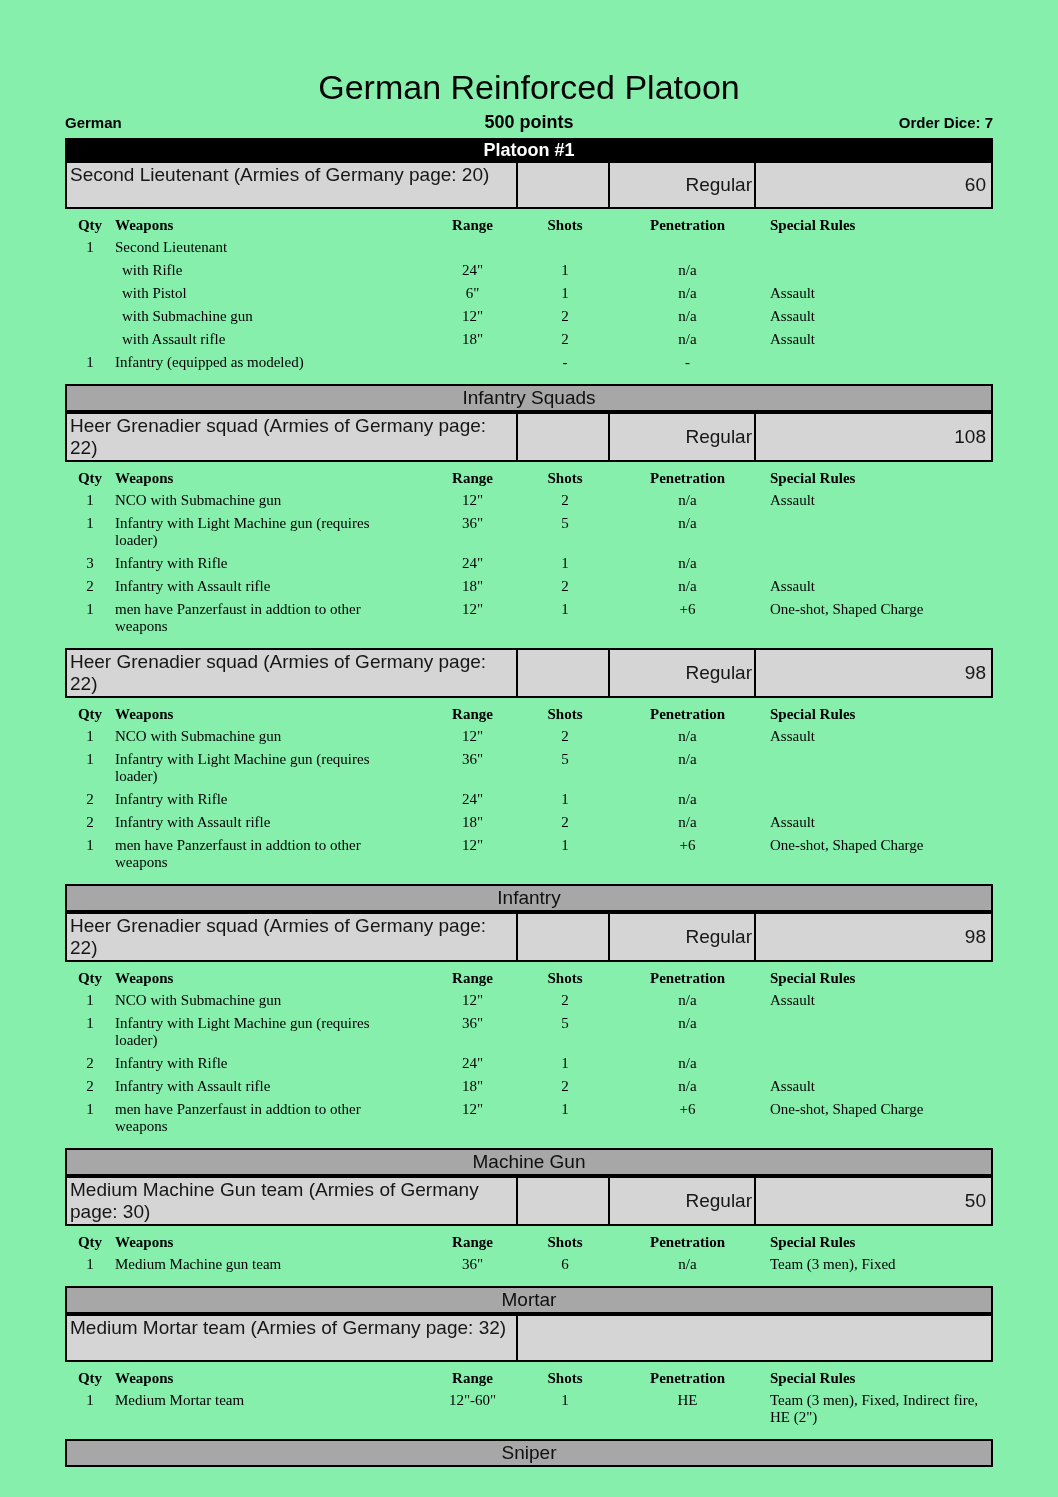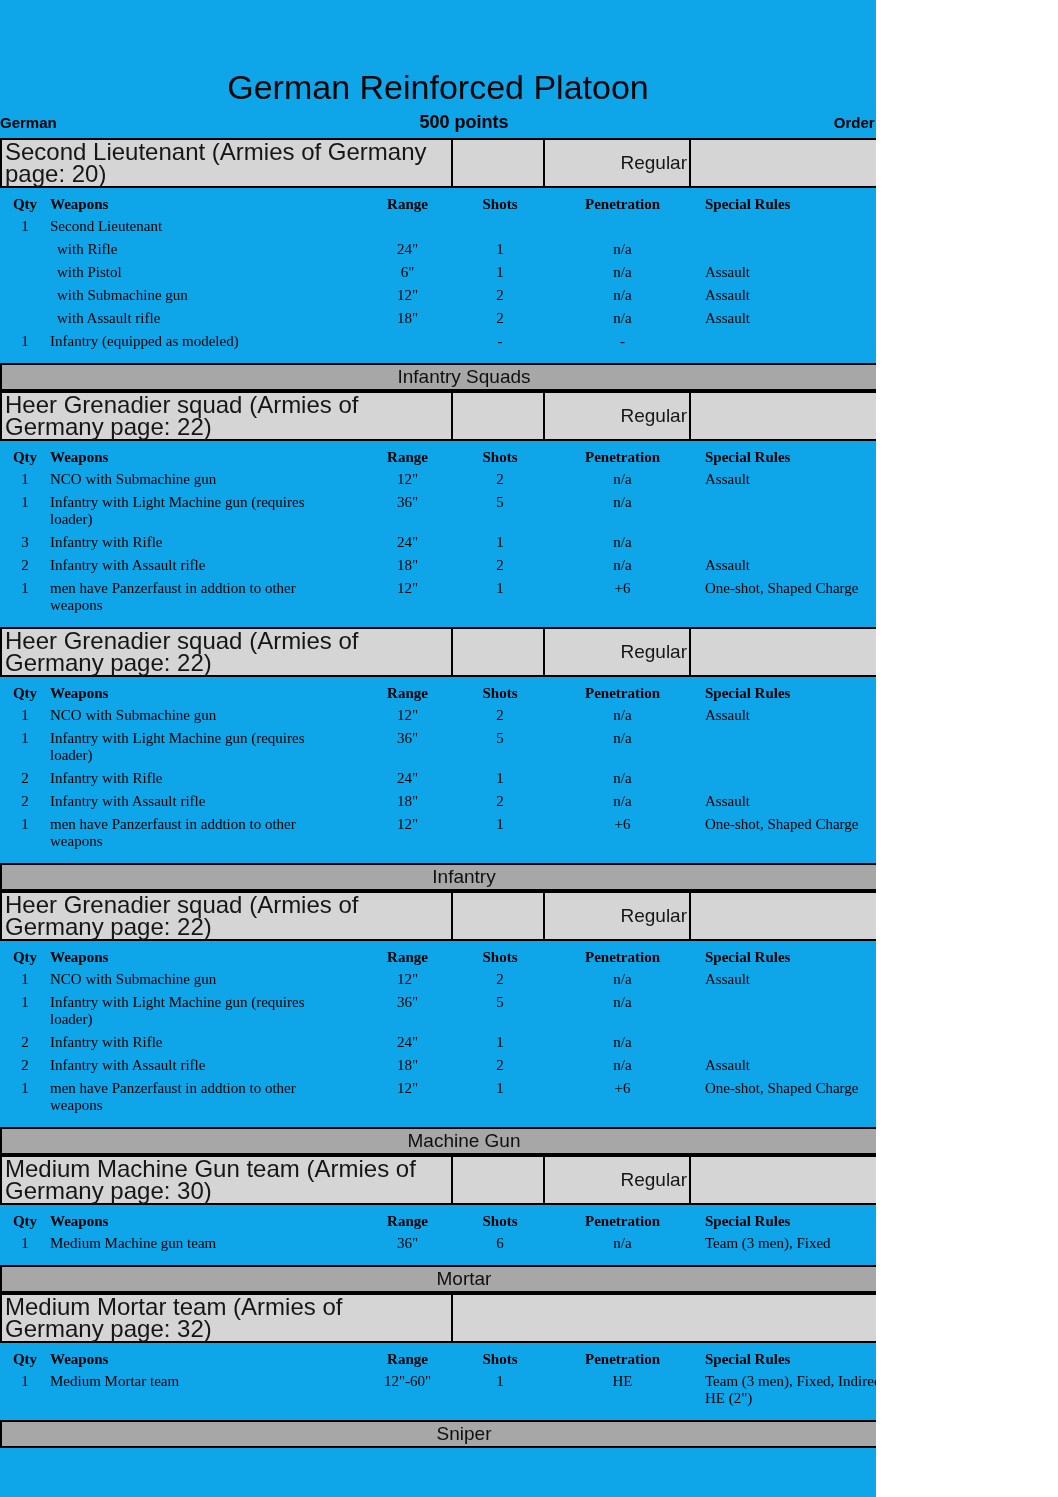--- a/index.html
+++ b/index.html
@@ -5,21 +5,21 @@
   :root{
     --border:#000000;
     --section-bar-bg:#a7a7a7;
     --unit-row-bg:#d5d5d5;
     --platoon-bar-bg:#000000;
     --platoon-bar-text:#ffffff;
   }
   *{box-sizing:border-box;margin:0;padding:0;}
   html,body{background:#ffffff;}
   .page{
-    width:876px;height:1497px;background:#0ea5e9;overflow:hidden;
+    width:1058px;height:1497px;background:#86efac;overflow:hidden;
     font-family:"Liberation Sans",sans-serif;color:#000;position:relative;
   }
   .doc-title{
     padding-top:69px;text-align:center;font-size:34px;font-weight:normal;
     line-height:36px;color:#050505;
   }
   .meta{
     width:928px;margin:7px auto 5px auto;display:grid;
     grid-template-columns:1fr auto 1fr;align-items:baseline;
   }
@@ -34,21 +34,21 @@
   .section-bar{
     background:var(--section-bar-bg);border:2px solid var(--border);
     text-align:center;font-size:19px;line-height:22px;padding:1px 0;color:#101010;
   }
   .unit-row{
     display:grid;grid-template-columns:449px 92px 146px auto;
     background:var(--unit-row-bg);border:2px solid var(--border);min-height:48px;
   }
   .unit-row>div+div{border-left:2px solid var(--border);}
   .u-name{
-    font-size:24px;line-height:22px;padding:1px 6px 1px 3px;color:#161616;
+    font-size:19px;line-height:22px;padding:1px 6px 1px 3px;color:#161616;
   }
   .u-quality,.u-points{
     display:flex;align-items:center;justify-content:flex-end;font-size:19px;color:#161616;
   }
   .u-quality{padding-right:2px;}
   .u-points{padding-right:5px;}
   .weapons{
     margin:6px 0 10px 0;font-family:"Liberation Serif",serif;font-size:15px;color:#000;
   }
   .wrow{
@@ -66,20 +66,21 @@
 <body>
 
 <div class="page">
   <h1 class="doc-title">German Reinforced Platoon</h1>
   <div class="meta">
     <span class="meta-nation">German</span>
     <span class="meta-points">500 points</span>
     <span class="meta-dice">Order Dice: 7</span>
   </div>
   <div class="content">
+    <div class="platoon-bar">Platoon #1</div>
 
   <div class="unit-row">
         <div class="u-name">Second Lieutenant (Armies of Germany page: 20)</div>
         <div class="u-blank"></div>
         <div class="u-quality">Regular</div>
         <div class="u-points">60</div>
       </div>
       <div class="weapons">
         <div class="wrow whead">
           <div class="w-qty">Qty</div>

